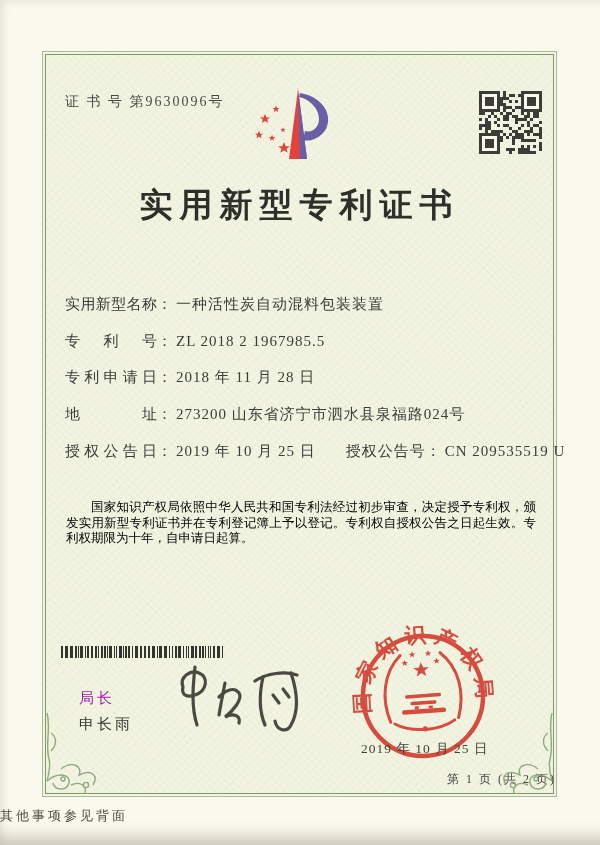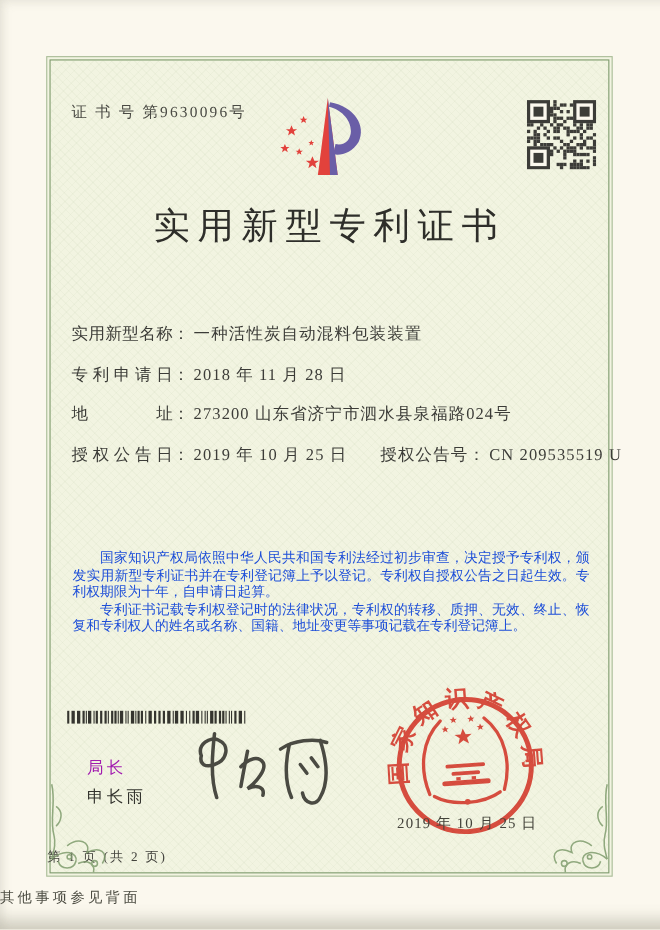--- a/index.html
+++ b/index.html
@@ -11,45 +11,45 @@
   .frame{position:absolute;left:42px;top:51px;width:513px;height:744px;
       border:1px solid #a9bc97;background:#f2f4e1;}
   .frame-inner{position:absolute;inset:2px;border:1px solid #7d996b;
       background:
         repeating-linear-gradient(45deg, rgba(140,165,115,.055) 0 1px, transparent 1px 5px),
         repeating-linear-gradient(-45deg, rgba(140,165,115,.05) 0 1px, transparent 1px 6px);}
   .cert-no{position:absolute;left:22px;top:41px;font-size:14px;letter-spacing:2px;color:#4a4a44;}
   .logo{position:absolute;left:210px;top:33px;width:96px;height:82px;}
   .qr{position:absolute;left:436px;top:39px;width:63px;height:63px;}
   .title{position:absolute;left:0;top:131px;width:100%;text-align:center;
-      font-size:33px;font-weight:normal;letter-spacing:7px;color:#2e2e2a;}
+      font-size:33px;font-weight:bold;letter-spacing:7px;color:#2e2e2a;}
   .fields{position:absolute;left:22px;top:198px;right:18px;margin-top:43px;}
   .frow{line-height:22px;margin-bottom:14.7px;font-size:15px;white-space:nowrap;}
   .flabel{display:inline-block;width:92px;text-align:justify;text-align-last:justify;
       vertical-align:top;color:#3c3c38;}
   .fcolon{display:inline-block;margin-right:4px;}
   .fvalue{letter-spacing:1px;}
   .grant-gap{display:inline-block;width:30px;}
   .glabel{letter-spacing:1px;}
   .paras{position:absolute;left:23px;top:448px;right:20px;font-size:12.5px;
-      line-height:15.6px;color:#1d4ed8;text-align:justify;}
+      line-height:15.6px;color:#000000;text-align:justify;}
   .paras p{margin:0;text-indent:2em;}
   .barcode{position:absolute;left:18px;top:594px;width:168px;height:12px;}
   .director-title{position:absolute;left:36px;top:637px;font-size:15px;letter-spacing:3px;
       font-family:"Liberation Sans","DejaVu Sans",sans-serif;color:#a21caf;}
   .director-name{position:absolute;left:36px;top:663px;font-size:15px;letter-spacing:3px;
       font-family:"Liberation Sans","DejaVu Sans",sans-serif;color:#33332e;}
   .signature{position:absolute;left:126px;top:606px;width:140px;height:82px;}
   .seal{position:absolute;left:294px;top:558px;width:172px;height:172px;opacity:.88;
       transform:rotate(-4deg);mix-blend-mode:multiply;}
   .seal-text{font-size:21px;letter-spacing:7px;font-weight:bold;fill:#df382d;
       font-family:"Liberation Serif","DejaVu Serif",serif;}
   .seal-date{position:absolute;left:318px;top:688px;font-size:13.5px;letter-spacing:1px;
       color:#43423a;z-index:5;}
-  .page-info{position:absolute;left:0;top:719px;width:100%;text-align:left;
+  .page-info{position:absolute;left:0;top:719px;width:100%;text-align:right;
       font-size:12px;letter-spacing:2px;color:#44443e;}
   .back-note{position:absolute;left:0;top:807px;width:100%;text-align:left;
       font-size:13px;letter-spacing:3px;color:#4c4c42;}
   .ornament{position:absolute;width:64px;height:86px;bottom:-1px;}
   .ornament.left{left:-2px;}
   .ornament.right{right:-2px;transform:scaleX(-1);}
 </style>
 </head>
 <body>
 
@@ -217,33 +217,35 @@
         <rect x="6" y="48" width="9" height="9" fill="#3c3c38"></rect>
       </svg>
 
     <div class="title">实用新型专利证书</div>
 
     <div class="fields">
       <div class="frow">
         <span class="flabel">实用新型名称</span><span class="fcolon">：</span><span class="fvalue">一种活性炭自动混料包装装置</span>
       </div>
       <div class="frow">
+        <span class="flabel">专利号</span><span class="fcolon">：</span><span class="fvalue">ZL 2018 2 1967985.5</span>
+      </div>
+      <div class="frow">
         <span class="flabel">专利申请日</span><span class="fcolon">：</span><span class="fvalue">2018 年 11 月 28 日</span>
       </div>
       <div class="frow">
         <span class="flabel">地址</span><span class="fcolon">：</span><span class="fvalue">273200 山东省济宁市泗水县泉福路024号</span>
       </div>
       <div class="frow">
         <span class="flabel">授权公告日</span><span class="fcolon">：</span><span class="fvalue">2019 年 10 月 25 日</span><span class="grant-gap"></span><span class="glabel">授权公告号</span><span class="fcolon">：</span><span class="fvalue">CN 209535519 U</span>
       </div>
     </div>
 
     <div class="paras">
       <p>国家知识产权局依照中华人民共和国专利法经过初步审查，决定授予专利权，颁发实用新型专利证书并在专利登记簿上予以登记。专利权自授权公告之日起生效。专利权期限为十年，自申请日起算。</p>
-      <p>专利证书记载专利权登记时的法律状况，专利权的转移、质押、无效、终止、恢复和专利权人的姓名或名称、国籍、地址变更等事项记载在专利登记簿上。</p>
     </div>
 
     <svg class="barcode" id="barcode" viewBox="0 0 168 12" preserveAspectRatio="none">
         <rect x="0" y="0" width="2" height="12" fill="#35352f"></rect>
         <rect x="4" y="0" width="3" height="12" fill="#35352f"></rect>
         <rect x="9" y="0" width="3" height="12" fill="#35352f"></rect>
         <rect x="14" y="0" width="2" height="12" fill="#35352f"></rect>
         <rect x="17" y="0" width="1" height="12" fill="#35352f"></rect>
         <rect x="19" y="0" width="3" height="12" fill="#35352f"></rect>
         <rect x="24" y="0" width="1" height="12" fill="#35352f"></rect>

